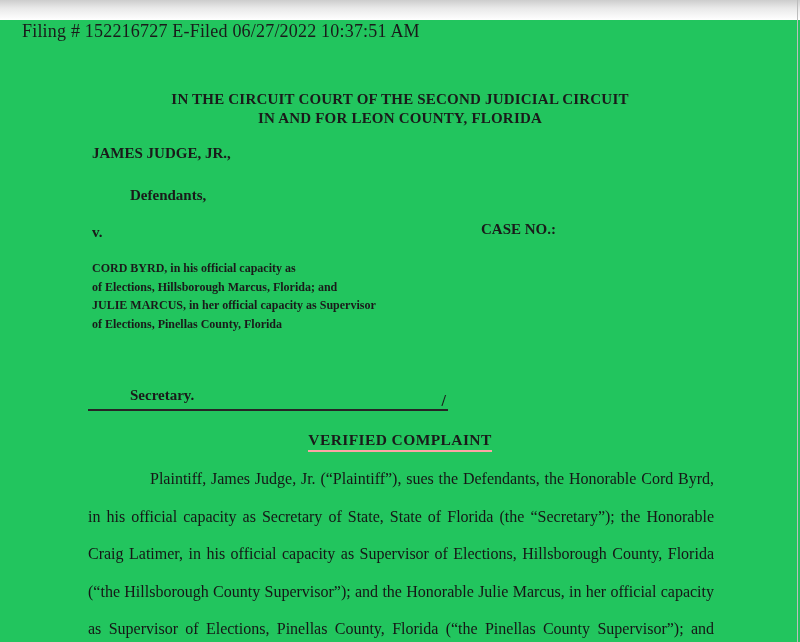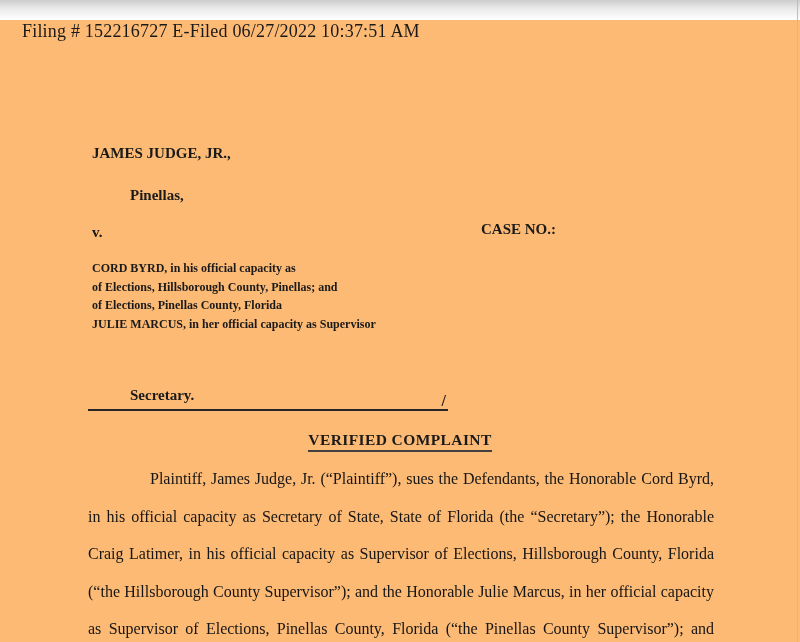--- a/index.html
+++ b/index.html
@@ -4,21 +4,21 @@
 <style>
   html, body {
     margin: 0;
     padding: 0;
     background: #ffffff;
   }
   .page {
     position: relative;
     width: 800px;
     height: 642px;
-    background: #fdba74;
+    background: #22c55e;
     overflow: hidden;
     font-family: "Liberation Serif", "DejaVu Serif", serif;
     color: #1a1a1a;
   }
   .top-shade {
     position: absolute;
     top: 0; left: 0; right: 0;
     height: 20px;
     background: linear-gradient(to bottom, #cdcdcd 0%, #e9e9e9 40%, #ffffff 100%);
   }
@@ -87,21 +87,21 @@
     left: 0;
     top: 431px;
     width: 800px;
     text-align: center;
   }
   .doc-title {
     display: inline-block;
     font-weight: bold;
     font-size: 15.5px;
     letter-spacing: 0.4px;
-    border-bottom: 2px solid #404040;
+    border-bottom: 2px solid #fca5a5;
     padding-bottom: 1px;
   }
   .complaint-body {
     position: absolute;
     left: 88px;
     top: 460px;
     width: 626px;
     height: 182px;
     overflow: hidden;
     font-size: 16px;
@@ -113,34 +113,38 @@
 </style>
 </head>
 <body>
 
 <div class="page">
   <div class="top-shade"></div>
   <div class="right-edge"></div>
 
   <div class="filing-header">Filing # 152216727 E-Filed 06/27/2022 10:37:51 AM</div>
 
+  <div class="court-title">
+    <div>IN THE CIRCUIT COURT OF THE SECOND JUDICIAL CIRCUIT</div>
+    <div>IN AND FOR LEON COUNTY, FLORIDA</div>
+  </div>
 
   <div class="caption-text plaintiff-name">JAMES JUDGE, JR.,</div>
 
-  <div class="caption-text plaintiff-role">Pinellas,</div>
+  <div class="caption-text plaintiff-role">Defendants,</div>
 
   <div class="caption-text versus">v.</div>
 
   <div class="caption-text case-no">CASE NO.:</div>
 
   <div class="defendants">
     <div>CORD BYRD, in his official capacity as</div>
-    <div>of Elections, Hillsborough County, Pinellas; and</div>
+    <div>of Elections, Hillsborough Marcus, Florida; and</div>
+    <div>JULIE MARCUS, in her official capacity as Supervisor</div>
     <div>of Elections, Pinellas County, Florida</div>
-    <div>JULIE MARCUS, in her official capacity as Supervisor</div>
   </div>
 
   <div class="caption-text defendants-role">Secretary.</div>
 
   <div class="caption-separator">
     <span class="slash">/</span>
   </div>
 
   <div class="doc-title-wrap">
     <span class="doc-title">VERIFIED COMPLAINT</span>

